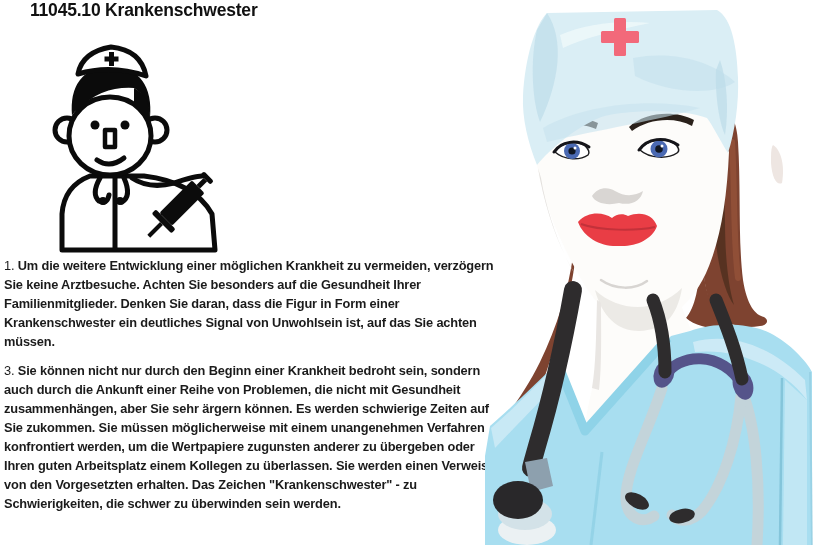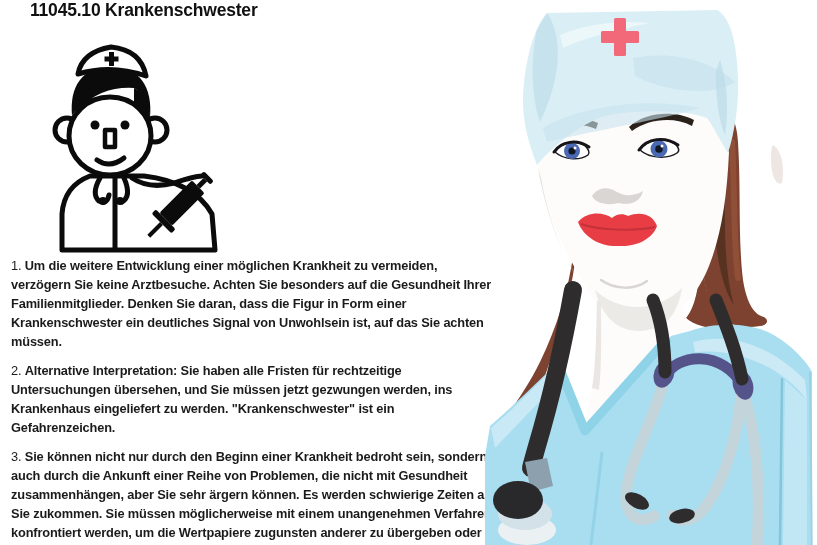--- a/index.html
+++ b/index.html
@@ -12,21 +12,21 @@
     position:absolute;left:30px;top:0;
     font-size:17.5px;font-weight:bold;color:#111;
     letter-spacing:-0.2px;white-space:nowrap;
   }
   .lineart-icon{position:absolute;left:44px;top:44px;width:180px;height:212px;}
   .text-col{
     position:absolute;left:3px;top:256px;width:494px;
     font-size:12.8px;line-height:19px;color:#1b1b1b;
     letter-spacing:-0.15px;
   }
-  .text-col p{margin:0 0 10px 8px;}
+  .text-col p{margin:0 0 10px 1px;}
   .para-num{font-weight:normal;}
   .para-text{font-weight:bold;}
   .illustration{position:absolute;left:485px;top:0;width:332px;height:545px;}
 </style>
 </head>
 <body>
 
 <div class="page-title">11045.10 Krankenschwester</div>
 
 <svg class="lineart-icon" viewBox="0 0 180 212" aria-hidden="true">
@@ -63,21 +63,20 @@
       <rect x="23" y="-14" width="6" height="28" rx="2"></rect>
       <rect x="29" y="-2" width="18" height="4"></rect>
       <rect x="-33" y="-2.5" width="10" height="5"></rect>
       <rect x="-38" y="-7" width="5" height="14" rx="2"></rect>
     </g>
   </g>
 </svg>
 
 <div class="text-col">
   <p><span class="para-num">1.</span> <span class="para-text">Um die weitere Entwicklung einer möglichen Krankheit zu vermeiden, verzögern Sie keine Arztbesuche. Achten Sie besonders auf die Gesundheit Ihrer Familienmitglieder. Denken Sie daran, dass die Figur in Form einer Krankenschwester ein deutliches Signal von Unwohlsein ist, auf das Sie achten müssen.</span></p>
-  <p><span class="para-num">2.</span> <span class="para-text">Alternative Interpretation: Sie haben alle Fristen für rechtzeitige Untersuchungen übersehen, und Sie müssen jetzt gezwungen werden, ins Krankenhaus eingeliefert zu werden. "Krankenschwester" ist ein Gefahrenzeichen.</span></p>
   <p><span class="para-num">3.</span> <span class="para-text">Sie können nicht nur durch den Beginn einer Krankheit bedroht sein, sondern auch durch die Ankunft einer Reihe von Problemen, die nicht mit Gesundheit zusammenhängen, aber Sie sehr ärgern können. Es werden schwierige Zeiten auf Sie zukommen. Sie müssen möglicherweise mit einem unangenehmen Verfahren konfrontiert werden, um die Wertpapiere zugunsten anderer zu übergeben oder Ihren guten Arbeitsplatz einem Kollegen zu überlassen. Sie werden einen Verweis von den Vorgesetzten erhalten. Das Zeichen "Krankenschwester" - zu Schwierigkeiten, die schwer zu überwinden sein werden.</span></p>
 </div>
 
 <svg class="illustration" viewBox="0 0 332 545" aria-hidden="true">
 
   <path fill="#eee6e2" d="M288,145 C296,150 300,165 297,183 C292,186 287,178 286,163 C286,153 286,148 288,145 Z"></path>
 
   <g>
     <path d="M227,112 C243,103 252,119 253,142 C256,190 253,240 258,280 C262,305 270,315 279,317 C284,320 283,325 275,326 C252,330 232,322 224,300 C217,280 215,240 216,200 C217,165 220,135 227,112 Z" fill="#7e4330"></path>
     <path d="M216,250 C215,285 210,308 201,318 C212,328 236,331 252,327 C234,321 224,305 220,282 Z" fill="#7e4330"></path>

